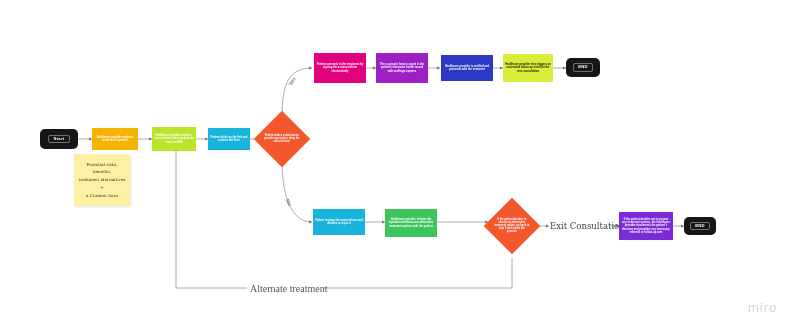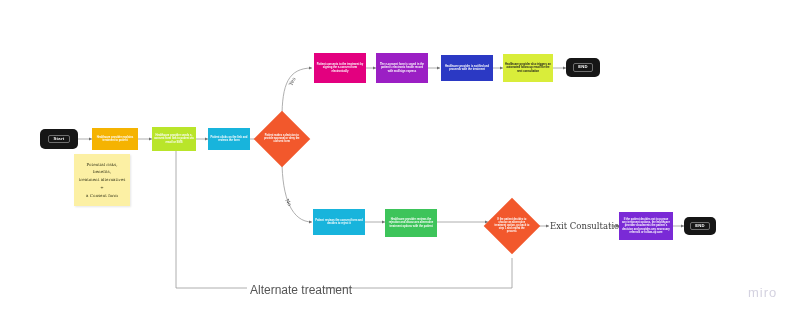--- a/index.html
+++ b/index.html
@@ -59,23 +59,23 @@
   .edge-label.rot-no{transform:rotate(62deg);transform-origin:left center;}
   .exit-label{
     position:absolute;
     font-size:8.5px;
     color:#3d3d3d;
     font-family:"DejaVu Serif", serif;
     white-space:nowrap;
   }
   .alt-label{
     position:absolute;
-    font-size:12px;
+    font-size:10px;
     color:#555555;
-    font-family:Liberation Sans, sans-serif;
+    font-family:Liberation Serif, serif;
     white-space:nowrap;
   }
   .watermark{
     position:absolute;
     font-size:13px;
     color:#d4d2e0;
     letter-spacing:1px;
     font-weight:400;
   }
 </style>
@@ -201,15 +201,15 @@
   <div class="node rect" style="left:619px;top:212px;width:54px;height:28px;background:#7a2ad6;">
     <span class="txt">If the patient decides not to pursue any treatment options, the healthcare provider documents the patient's decision and provides any necessary referrals or follow-up care</span>
   </div>
 
   <div class="node terminal" style="left:684px;top:217px;width:32px;height:18px;">
     <span class="pill">END</span>
   </div>
 
   <div class="alt-label" style="left:250px;top:283px;">Alternate treatment</div>
 
-  <div class="watermark" style="left:748px;top:285px;">miro</div>
+  <div class="watermark" style="left:748px;top:300px;">miro</div>
 
 </div>
 
 </body></html>

